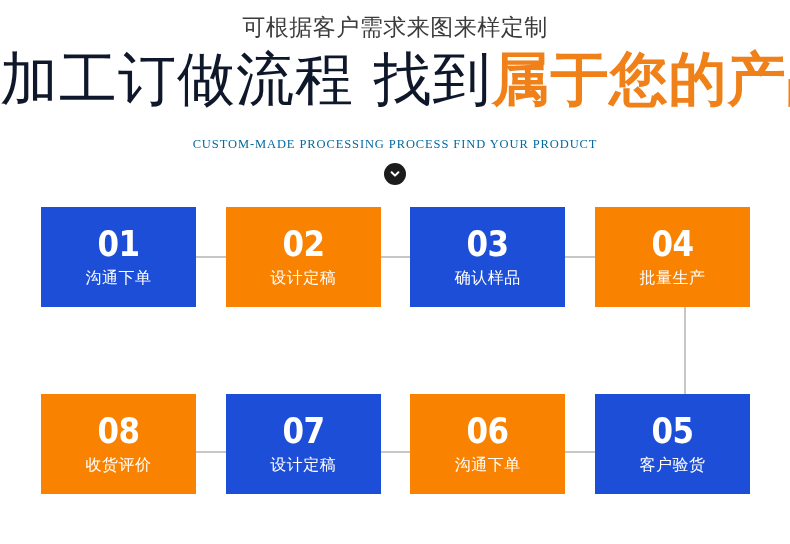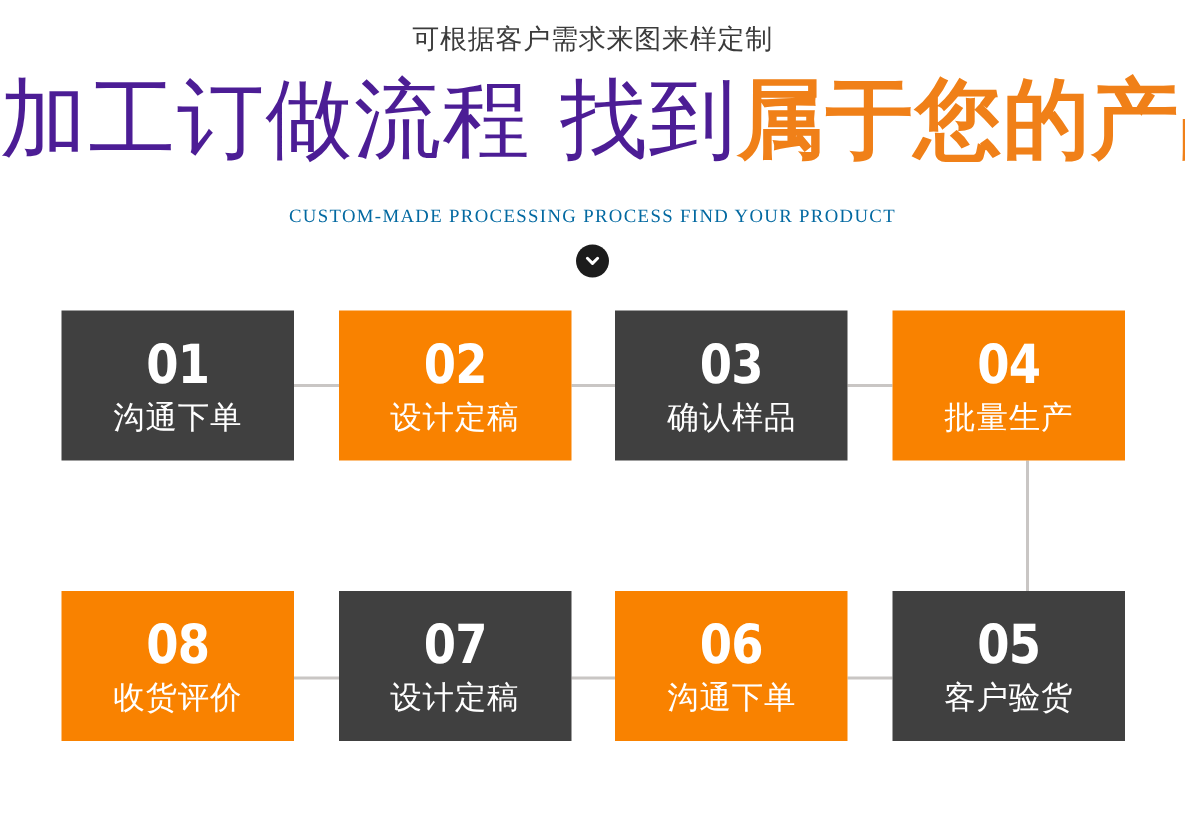--- a/index.html
+++ b/index.html
@@ -16,36 +16,36 @@
   }
 
   
   .header {
     width: 790px;
     text-align: center;
     padding-top: 14px;
     box-sizing: border-box;
   }
   .eyebrow {
-    font-size: 18px;
+    font-size: 23px;
     line-height: 26px;
     color: #3b3b3b;
     letter-spacing: 0.5px;
     font-weight: 400;
     font-family: "DejaVu Sans", "Liberation Sans", sans-serif;
   }
   .headline {
     margin-top: 6px;
     line-height: 66px;
     white-space: nowrap;
     font-family: "DejaVu Sans", "Liberation Sans", sans-serif;
   }
   .headline .hl-dark {
     font-size: 58px;
-    color: #4c1d95;
+    color: #0f172a;
     font-weight: 300;
     letter-spacing: 1px;
   }
   .headline .hl-accent {
     font-size: 58px;
     color: #F08018;
     font-weight: 700;
     letter-spacing: 1px;
   }
   .subline {
@@ -97,35 +97,35 @@
     width: 155px;
     height: 100px;
     box-sizing: border-box;
     display: flex;
     flex-direction: column;
     align-items: center;
     justify-content: center;
     position: relative;
     z-index: 2;
   }
-  .step.dark  { background: #404040; }
+  .step.dark  { background: #1d4ed8; }
   .step.accent{ background: #F98200; }
 
   .step-num {
     font-family: "DejaVu Sans", "Liberation Sans", sans-serif;
     font-size: 36px;
     font-weight: 700;
     color: #ffffff;
     line-height: 38px;
     letter-spacing: -0.5px;
     transform: scaleX(0.86);
   }
   .step-label {
     font-family: "DejaVu Sans", "Liberation Sans", sans-serif;
-    font-size: 21px;
+    font-size: 16px;
     color: #ffffff;
     line-height: 24px;
     margin-top: 3px;
     letter-spacing: 0.5px;
   }
 
   
   .h-conn {
     position: absolute;
     height: 1.5px;

